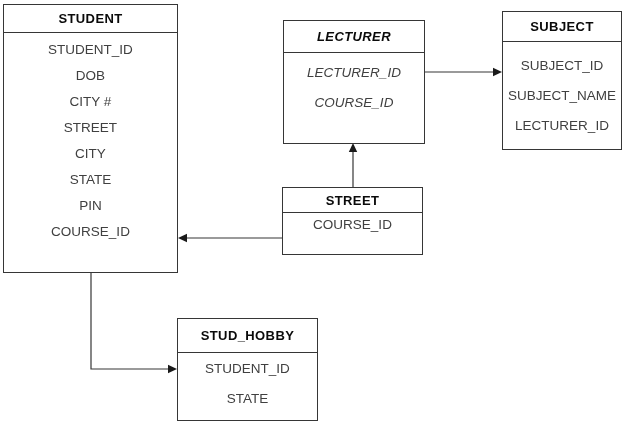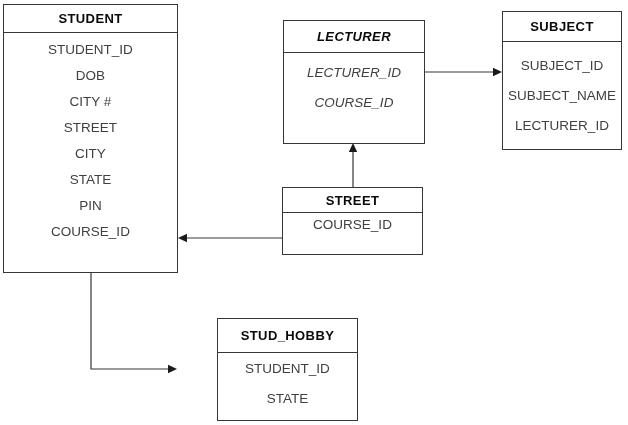--- a/index.html
+++ b/index.html
@@ -109,21 +109,21 @@
     </div>
   </div>
 
   <div class="tbl" style="left:282px; top:187px; width:141px; height:68px; --hh:25px; --rh:18px; --pt:3px;">
     <div class="hdr">STREET</div>
     <div class="flds">
       <div class="fld">COURSE_ID</div>
     </div>
   </div>
 
-  <div class="tbl" style="left:177px; top:318px; width:141px; height:103px;margin-left:40px; --hh:34px; --rh:30px; --pt:1px;">
+  <div class="tbl" style="left:177px; top:318px; width:141px; height:103px; --hh:34px; --rh:30px; --pt:1px;">
     <div class="hdr">STUD_HOBBY</div>
     <div class="flds">
       <div class="fld">STUDENT_ID</div>
       <div class="fld">STATE</div>
     </div>
   </div>
 
 </div>
 
 </body></html>

